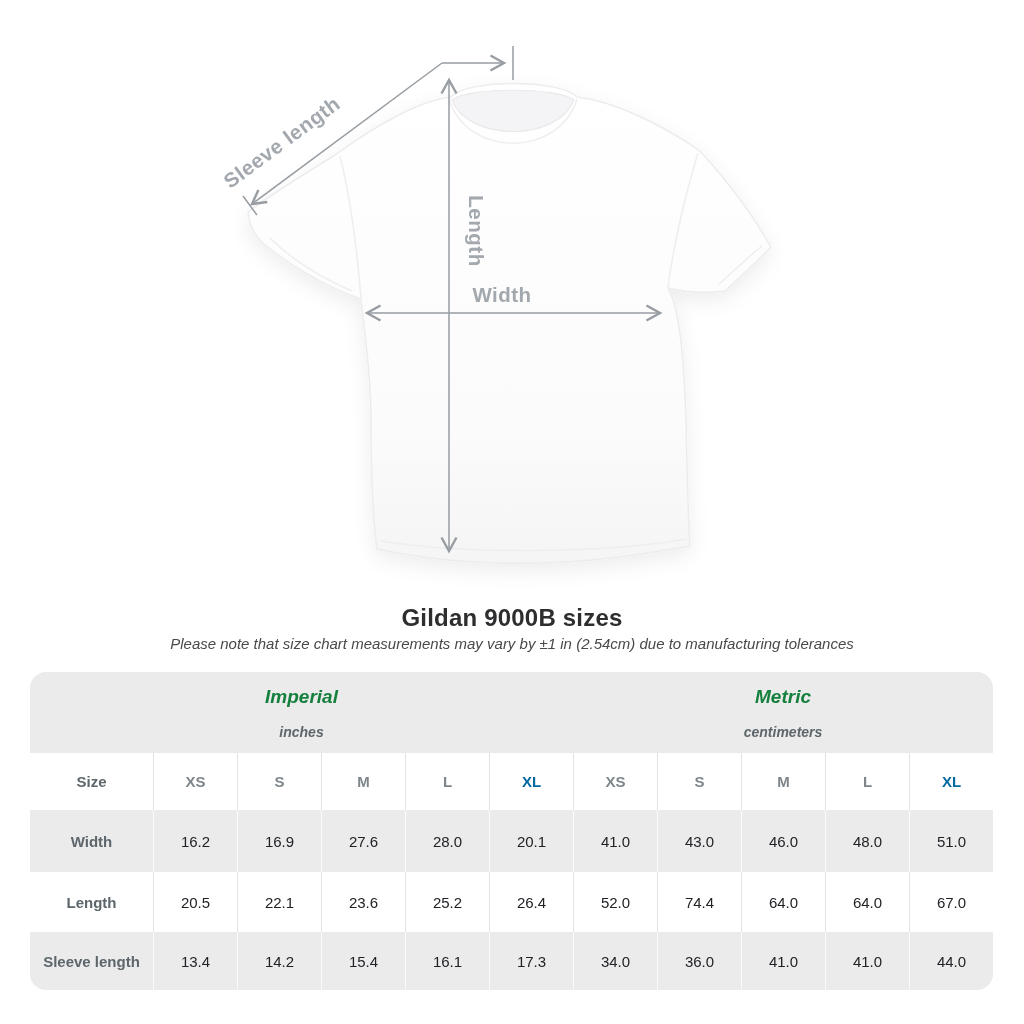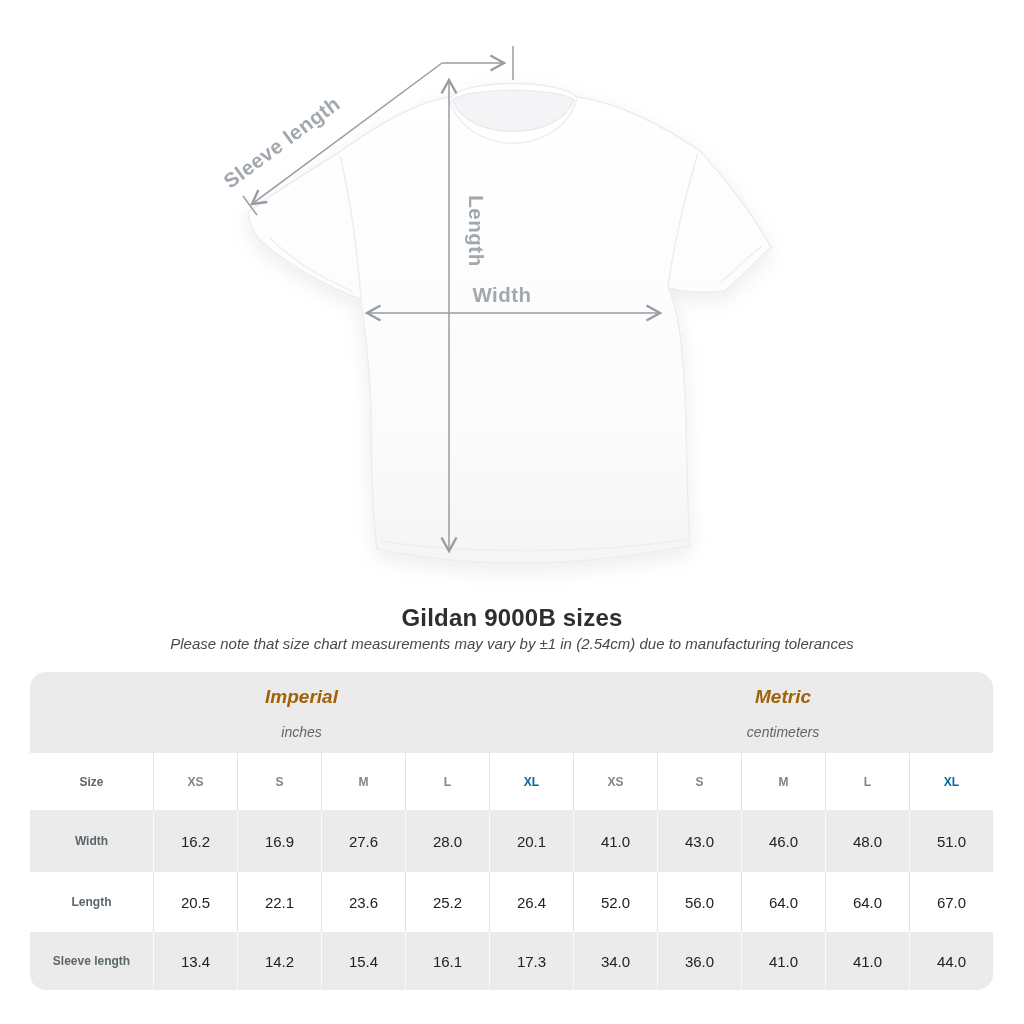--- a/index.html
+++ b/index.html
@@ -33,23 +33,23 @@
   td,th{padding:0;text-align:center;vertical-align:middle;}
   tr.grp{height:81px;}
   tr.grp td{background:#ebebeb;}
   tr.cols{height:57px;}
   tr.rA{height:62px;}
   tr.rB{height:60px;}
   tr.rC{height:58px;}
   tr.cols th, tr.plain th, tr.plain td{background:#ffffff;border-left:1px solid #e3e3e4;}
   tr.shade th, tr.shade td{background:#ebebeb;border-left:1px solid #fafafa;}
   tr.cols th:first-child, tr.plain th:first-child, tr.shade th:first-child{border-left:none;}
-  .gl{font-size:19px;font-weight:bold;font-style:italic;color:#a16207;}
-  .gu{font-size:14px;font-style:italic;color:#5c666b;margin-top:16px;}
-  th{font-size:12px;font-weight:bold;color:#7e868b;}
+  .gl{font-size:19px;font-weight:bold;font-style:italic;color:#15803d;}
+  .gu{font-size:14px;font-style:italic;color:#5c666b;margin-top:16px;font-weight:bold;}
+  th{font-size:15px;font-weight:bold;color:#7e868b;}
   th.rowlab{color:#5c666b;}
   th.xl{color:#0369a1;}
   td.val{font-size:15px;color:#202226;}
 </style>
 </head>
 <body>
 
 <div class="stage">
 
   <svg class="diagram" width="1024" height="600" viewBox="0 0 1024 600">
@@ -172,21 +172,21 @@
         <td class="val">51.0</td>
       </tr>
       <tr class="plain rB">
         <th class="rowlab">Length</th>
         <td class="val">20.5</td>
         <td class="val">22.1</td>
         <td class="val">23.6</td>
         <td class="val">25.2</td>
         <td class="val">26.4</td>
         <td class="val">52.0</td>
-        <td class="val">56.0</td>
+        <td class="val">74.4</td>
         <td class="val">64.0</td>
         <td class="val">64.0</td>
         <td class="val">67.0</td>
       </tr>
       <tr class="shade rC">
         <th class="rowlab">Sleeve length</th>
         <td class="val">13.4</td>
         <td class="val">14.2</td>
         <td class="val">15.4</td>
         <td class="val">16.1</td>

